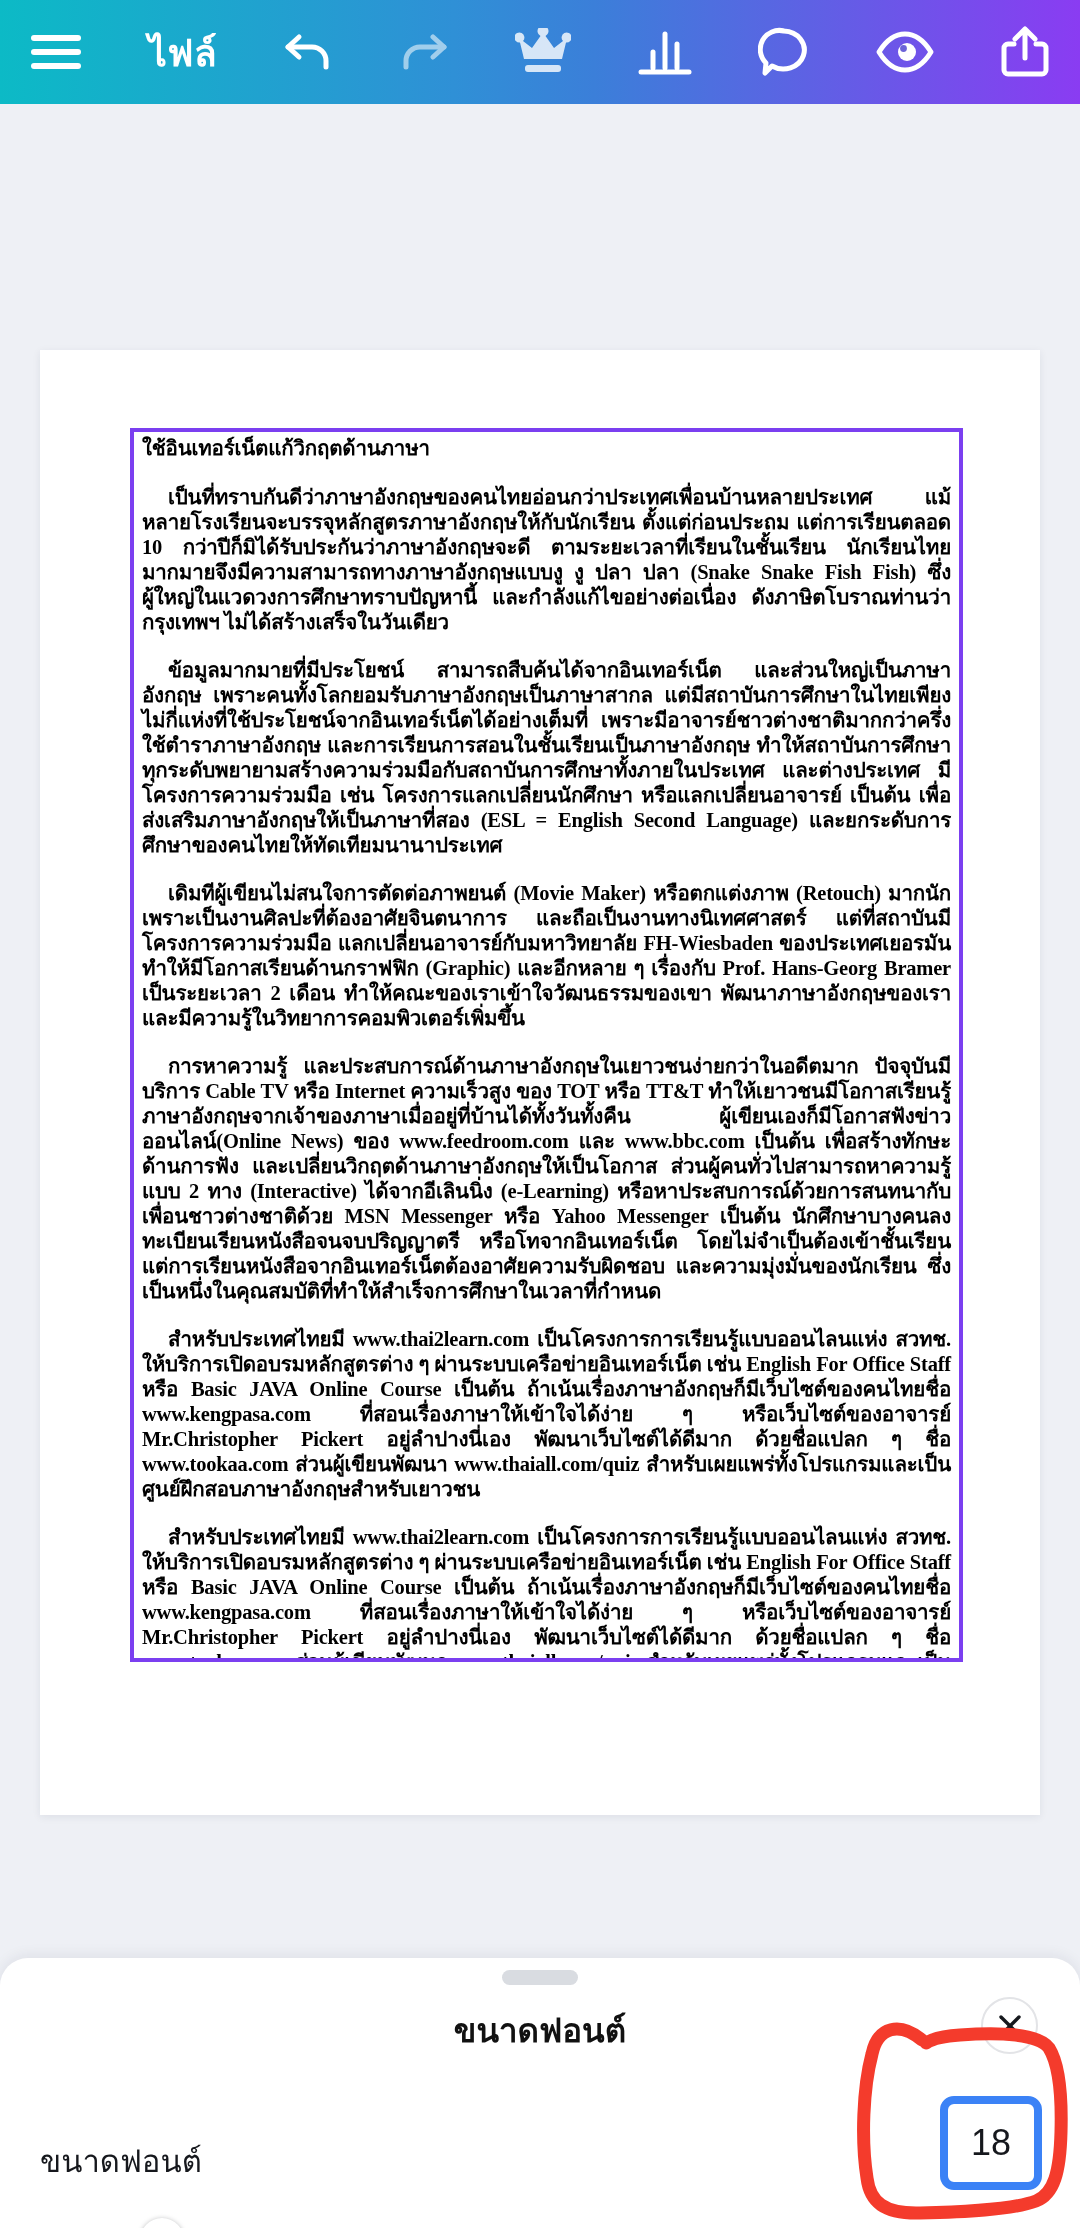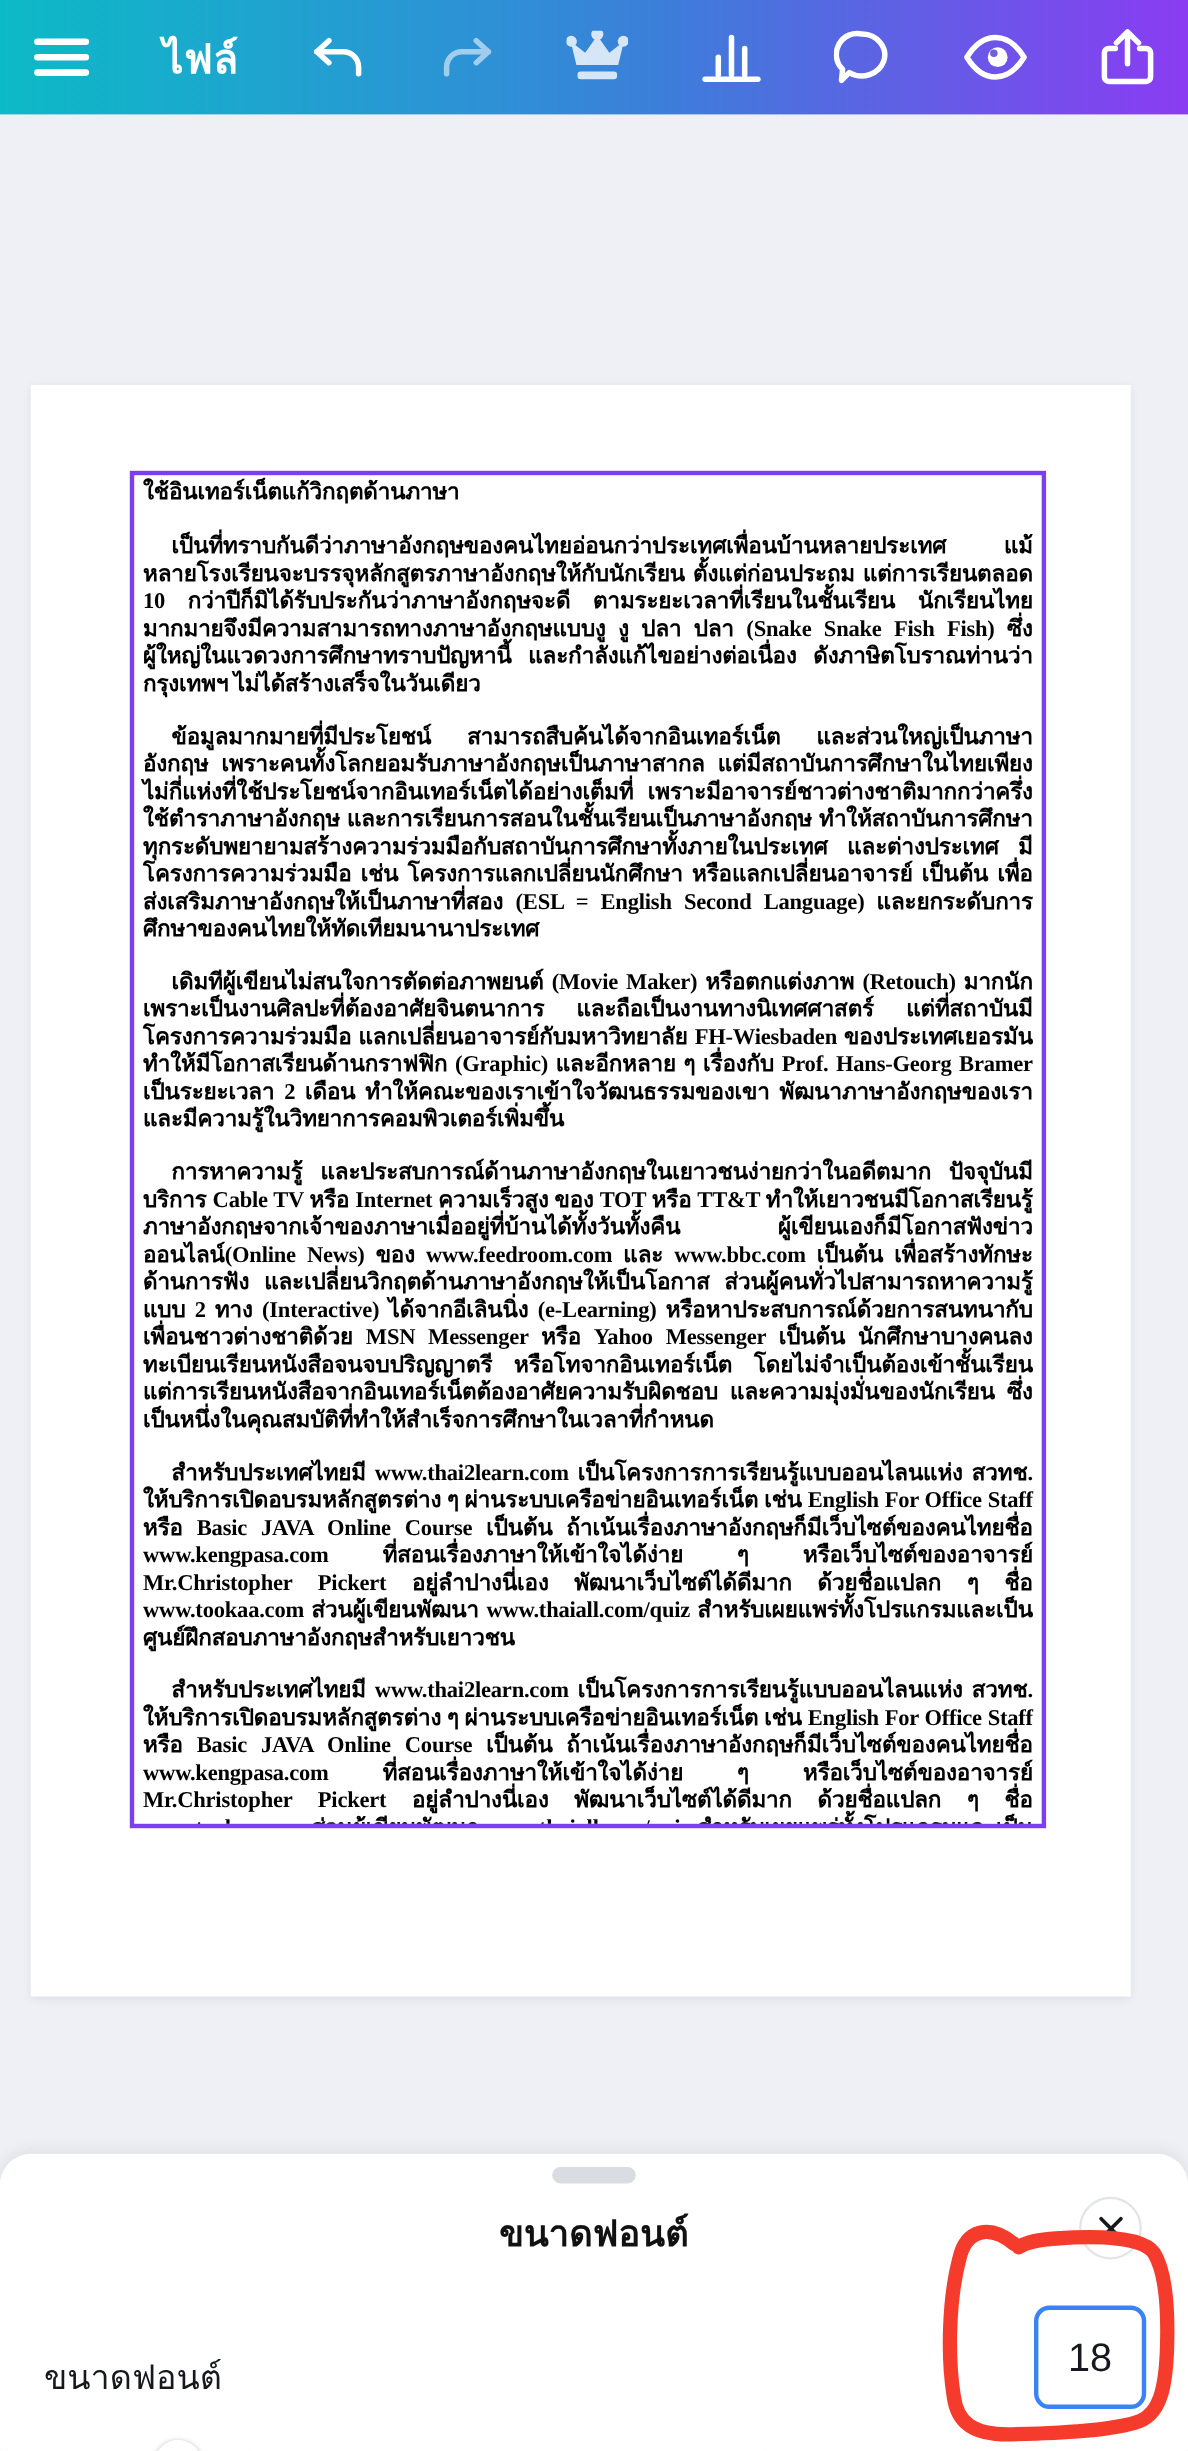--- a/index.html
+++ b/index.html
@@ -15,21 +15,21 @@
     display:flex;align-items:flex-end;justify-content:space-between;
     padding:0 30px;box-sizing:border-box;
   }
   .tb-item{display:flex;align-items:center;justify-content:center;height:104px;cursor:pointer;}
   .tb-file{color:#fff;font-size:37px;font-weight:bold;letter-spacing:.5px;}
   .tb-item svg{display:block;}
   .dim{opacity:.55;}
   .semi{opacity:.8;}
   
   .page{
-    position:absolute;left:28px;top:350px;width:1000px;height:1465px;
+    position:absolute;left:40px;top:350px;width:1000px;height:1465px;
     background:#ffffff;box-shadow:0 2px 8px rgba(30,35,60,.08);
   }
   .text-frame{
     position:absolute;left:90px;top:78px;width:833px;height:1234px;
     border:4px solid #7b3ff0;box-sizing:border-box;
     padding:4px 8px 0 8px;overflow:hidden;cursor:text;
   }
   .text-frame p{
     margin:0 0 23px 0;
     font-family:"Liberation Serif","DejaVu Serif",serif;
@@ -78,21 +78,21 @@
     position:absolute;left:100px;top:2px;width:44px;height:44px;
     background:#fff;border-radius:50%;
     box-shadow:0 1px 5px rgba(20,22,30,.35);cursor:grab;
   }
   .slider-enddot{
     position:absolute;left:854px;top:21px;width:7px;height:7px;
     background:#8d919b;border-radius:50%;
   }
   .value-box{
     position:absolute;left:940px;top:2096px;width:102px;height:94px;
-    background:#fff;border:4px solid #3b82f6;border-radius:14px;
+    background:#fff;border:8px solid #3b82f6;border-radius:14px;
     display:flex;align-items:center;justify-content:center;
     font-size:36px;color:#16181d;cursor:text;box-sizing:border-box;
   }
   .red-annotation{
     position:absolute;left:840px;top:2008px;width:240px;height:220px;
     pointer-events:none;
   }
 </style>
 </head>
 <body>

